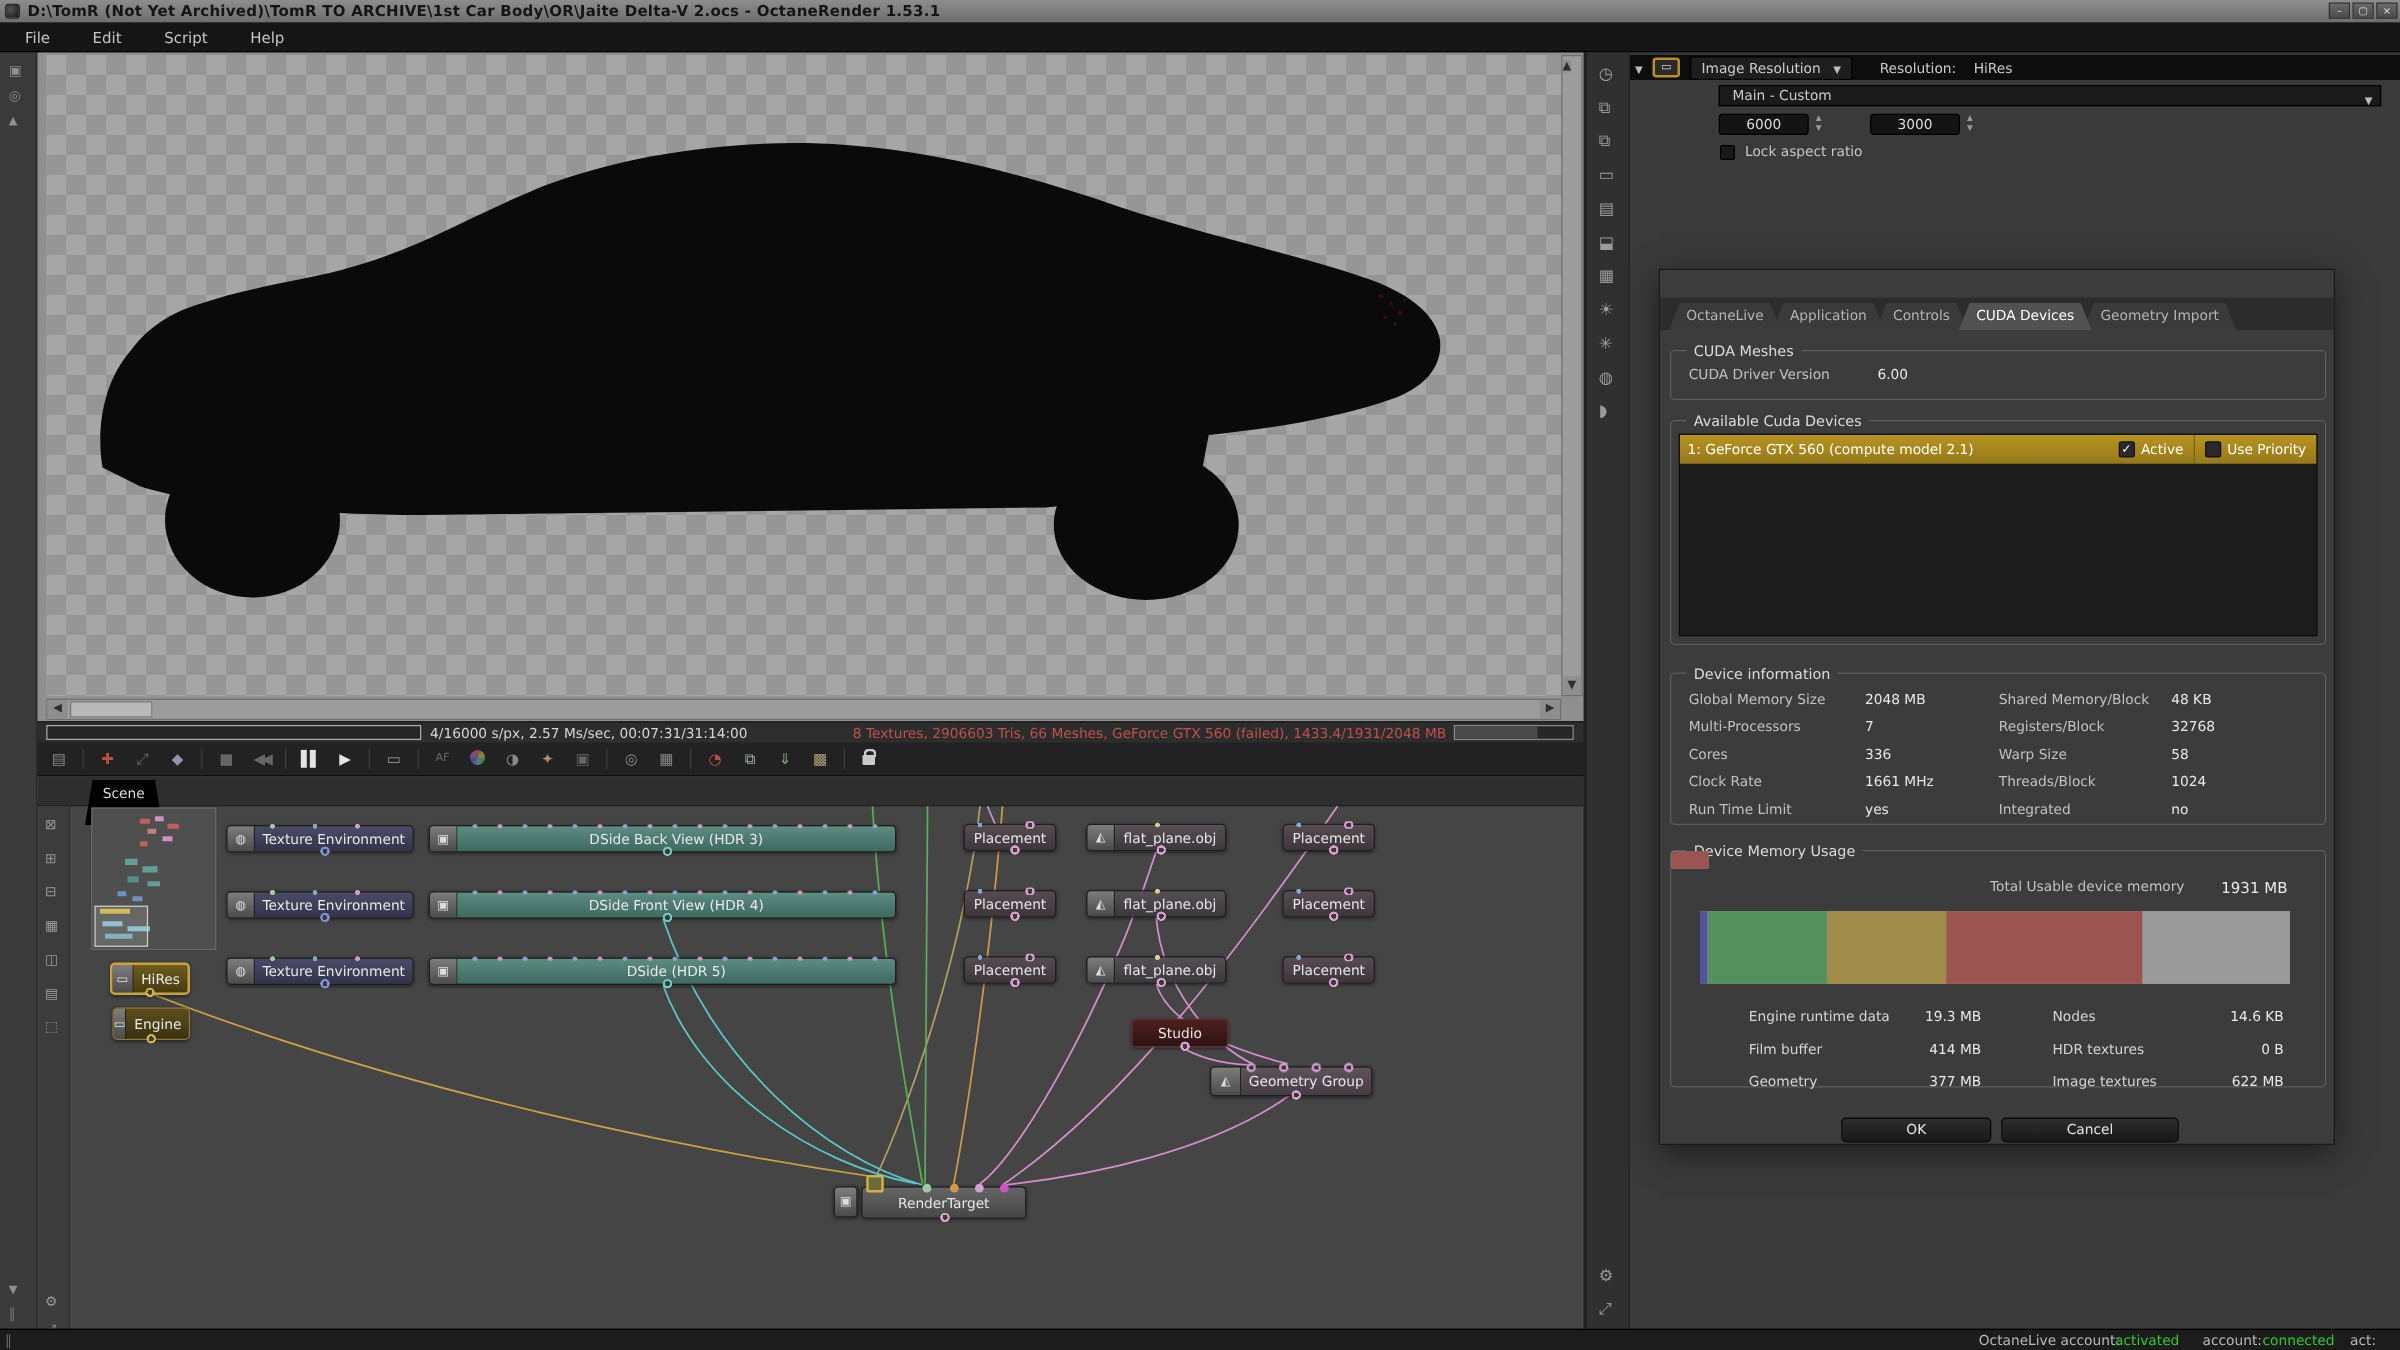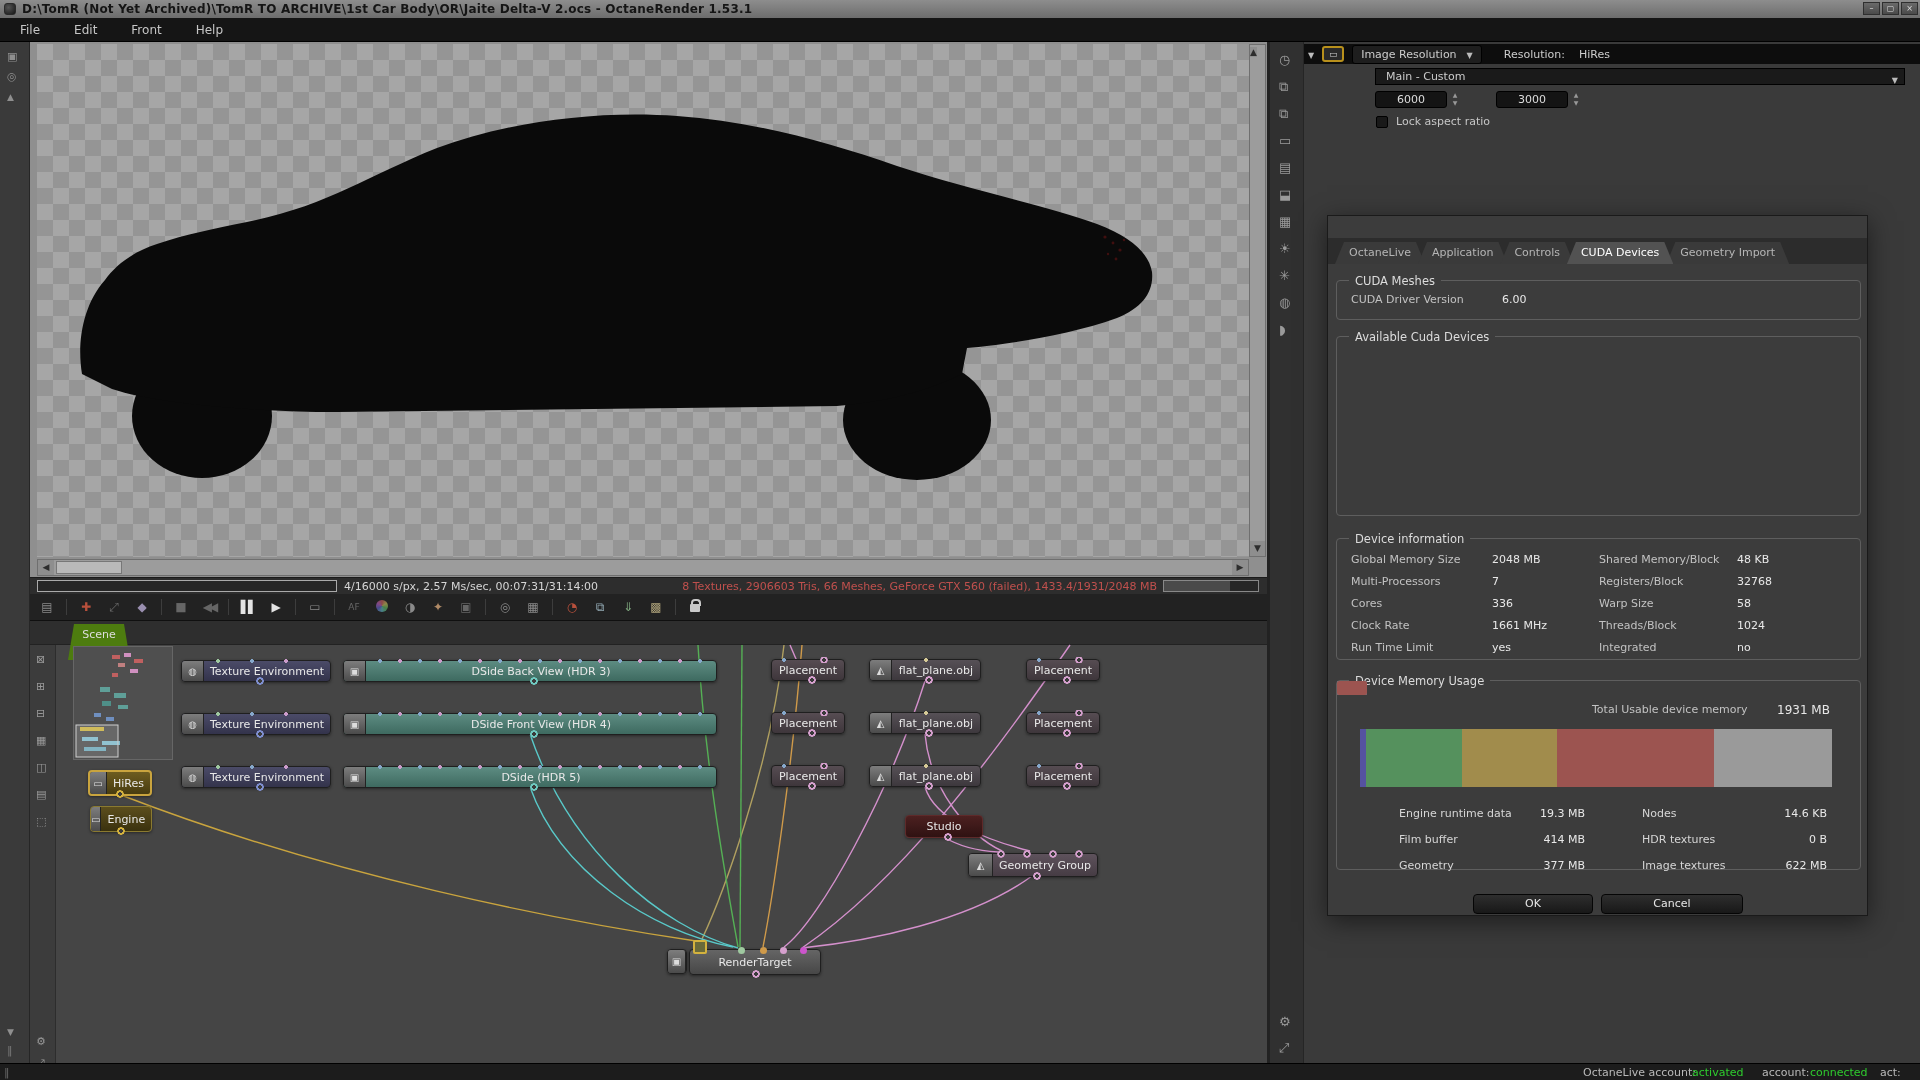--- a/index.html
+++ b/index.html
@@ -51,21 +51,21 @@
   .ic-warm { color:#b08a66; } .ic-purple { color:#9a8fb0; }
   .wheel { width:12px; height:12px; border-radius:50%; display:inline-block;
     background:conic-gradient(#b05555,#b0a855,#55a055,#55a0a8,#5558b0,#a055a8,#b05555); opacity:.75; }
   .lock-shape { position:relative; display:inline-block; width:10px; height:8px; background:#c9c9c9; border-radius:1px; margin-top:5px; }
   .lock-shape::before { content:""; position:absolute; left:1px; top:-5px; width:6px; height:5px; border:2px solid #c9c9c9; border-bottom:none; border-radius:4px 4px 0 0; }
   #vp-toolbar-right { position:absolute; right:8px; top:594px; height:27px; display:flex; gap:16px; align-items:center; }
 
   
   #node-editor { left:30px; top:621px; width:1237px; height:442px; background:#454545; overflow:hidden; }
   #ne-tabbar { position:absolute; left:0; top:0; width:1237px; height:24px; background:#2e2e2e; border-bottom:1px solid #222; }
-  #ne-tab { position:absolute; left:38px; top:3px; width:62px; height:36px; background:#4d7c0f; color:#ddd; text-align:center; line-height:21px; clip-path:polygon(6px 0, calc(100% - 6px) 0, 100% 100%, 0 100%); font-size:11px; }
+  #ne-tab { position:absolute; left:38px; top:3px; width:62px; height:36px; background:#000000; color:#ddd; text-align:center; line-height:21px; clip-path:polygon(6px 0, calc(100% - 6px) 0, 100% 100%, 0 100%); font-size:11px; }
   #ne-left-strip { position:absolute; left:0; top:24px; width:26px; height:418px; background:#3c3c3c; border-right:1px solid #2d2d2d; }
   .ne-tool { position:absolute; left:6px; font-size:11px; color:#999; }
   #minimap { position:absolute; left:43px; top:25px; width:100px; height:114px; background:#4f4f4f; border:1px solid #666; }
 
   .node { position:absolute; height:22px; border-radius:4px; border:1px solid #1f1f1f; display:flex; align-items:center; color:#e8e8e8; font-size:11px; box-shadow:0 1px 3px rgba(0,0,0,.45); }
   .nlabel { flex:1; text-align:center; white-space:nowrap; padding:0 6px; }
   .icon-box { width:22px; align-self:stretch; background:linear-gradient(#7d7d7d,#4b4b4b); border-right:1px solid #222; border-radius:3px 0 0 3px; display:flex; align-items:center; justify-content:center; font-size:10px; color:#ddd; }
   .texenv { background:linear-gradient(#4b4b68,#33334b); }
   .dside { background:linear-gradient(#5d8c82,#3e6a60); }
   .placement { background:linear-gradient(#564c52,#3e363b); }
@@ -156,21 +156,21 @@
   <span id="win-controls">
     <span class="win-btn">–</span>
     <span class="win-btn">▢</span>
     <span class="win-btn">×</span>
   </span>
 </div>
 
 <div class="abs" id="menubar">
   <span class="menu-item">File</span>
   <span class="menu-item">Edit</span>
-  <span class="menu-item">Front</span>
+  <span class="menu-item">Script</span>
   <span class="menu-item">Help</span>
 </div>
 
 <div class="abs" id="left-strip">
   <span class="strip-glyph" style="top:8px">▣</span>
   <span class="strip-glyph" style="top:28px">◎</span>
   <span class="strip-glyph" style="top:50px;font-size:9px">▲</span>
   <span class="strip-glyph" style="top:985px;font-size:9px">▼</span>
   <span class="strip-glyph" style="top:1002px;color:#777">‖</span>
 </div>
@@ -464,20 +464,33 @@
     </div>
 
     <div class="group" style="top:64px;height:40px">
       <span class="group-legend">CUDA Meshes</span>
       <span class="info-label" style="left:14px;top:12px">CUDA Driver Version</span>
       <span class="info-value" style="left:165px;top:12px">6.00</span>
     </div>
 
     <div class="group" style="top:120px;height:180px">
       <span class="group-legend">Available Cuda Devices</span>
+      <div id="device-list">
+        <div id="device-row">
+          <span class="grow">1: GeForce GTX 560 (compute model 2.1)</span>
+          <span class="sect">
+            <span class="dev-check">✓</span>
+            <span>Active</span>
+          </span>
+          <span class="sect sect2">
+            <span class="dev-check"></span>
+            <span>Use Priority</span>
+          </span>
+        </div>
+      </div>
     </div>
 
     <div class="group" style="top:322px;height:122px">
       <span class="group-legend">Device information</span>
       <span class="info-label" style="left:14px;top:14px">Global Memory Size</span>
       <span class="info-value" style="left:155px;top:14px">2048 MB</span>
       <span class="info-label" style="left:14px;top:36px">Multi-Processors</span>
       <span class="info-value" style="left:155px;top:36px">7</span>
       <span class="info-label" style="left:14px;top:58px">Cores</span>
       <span class="info-value" style="left:155px;top:58px">336</span>

